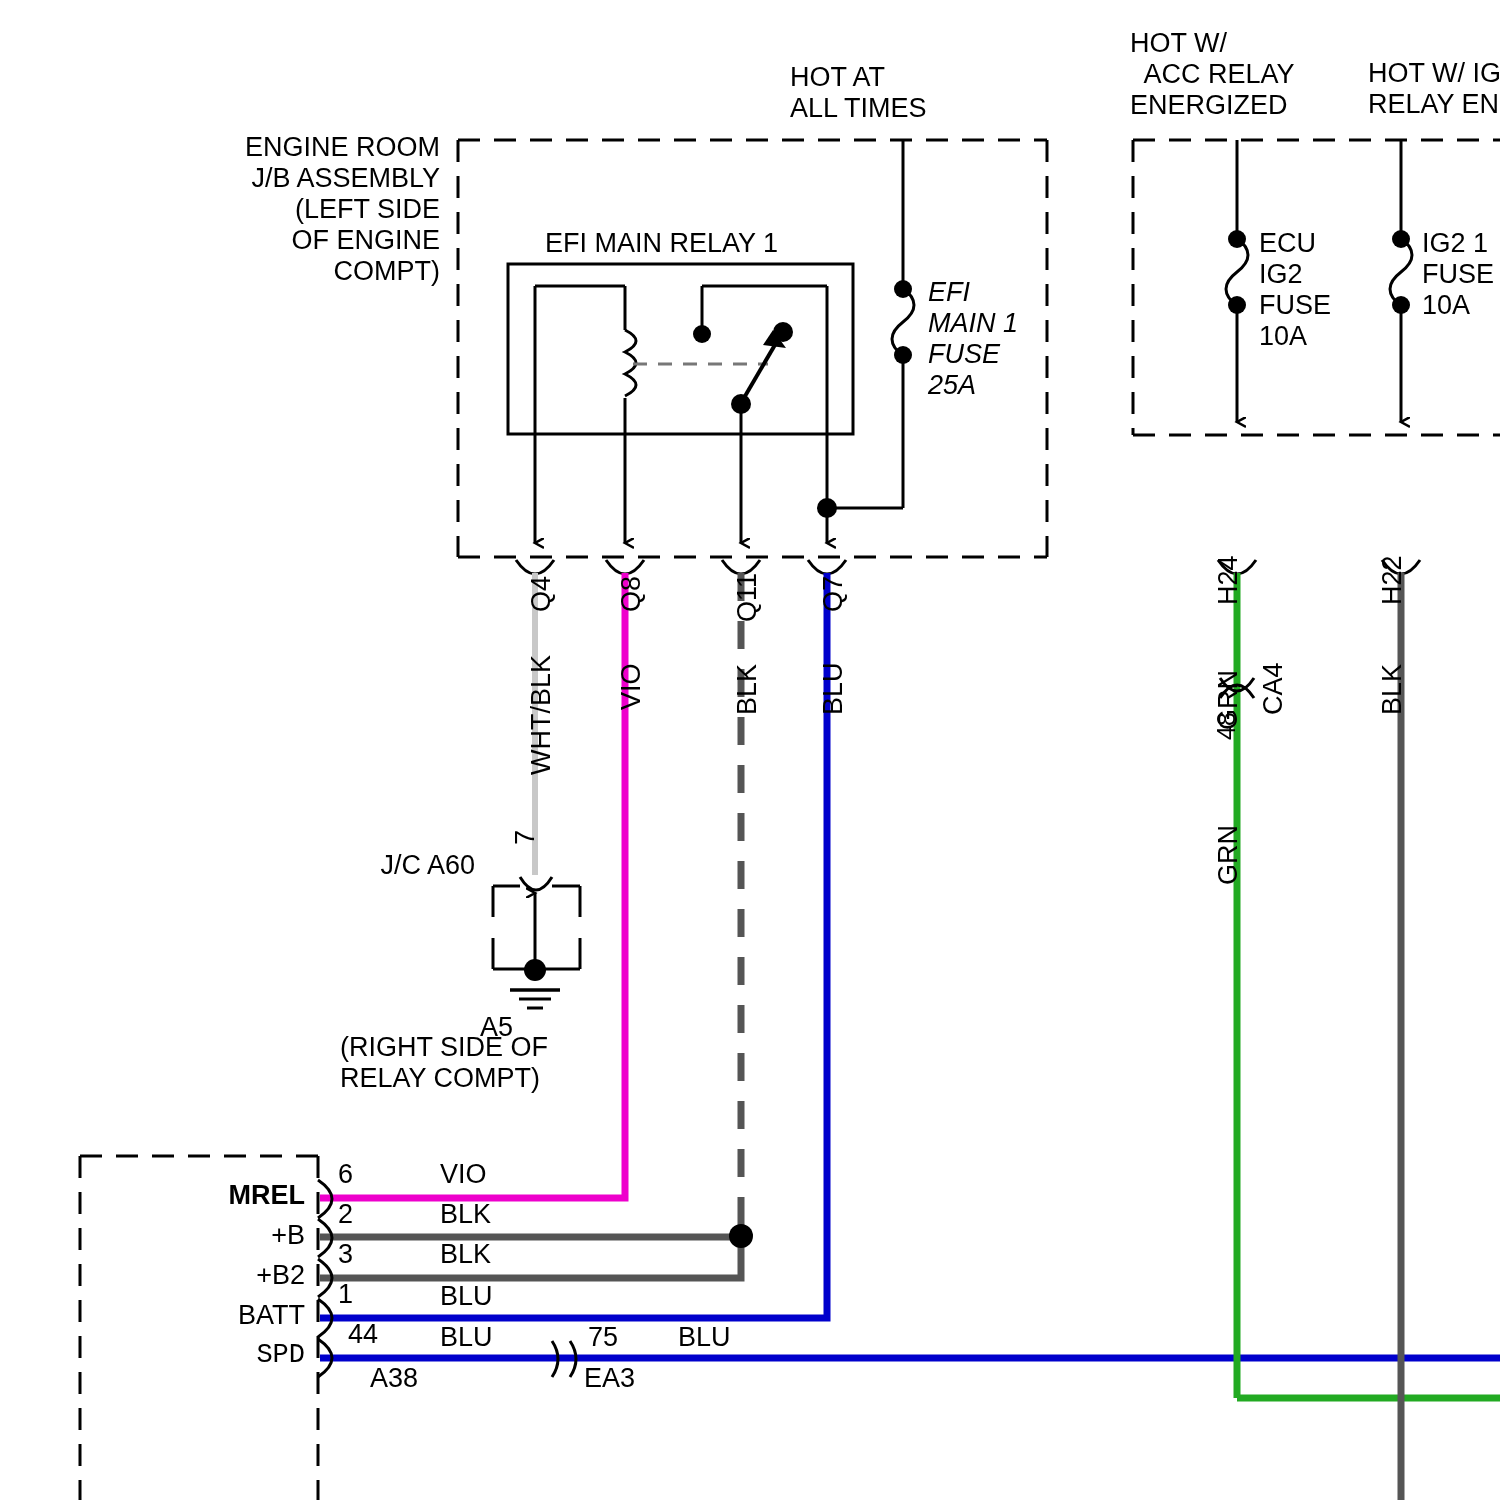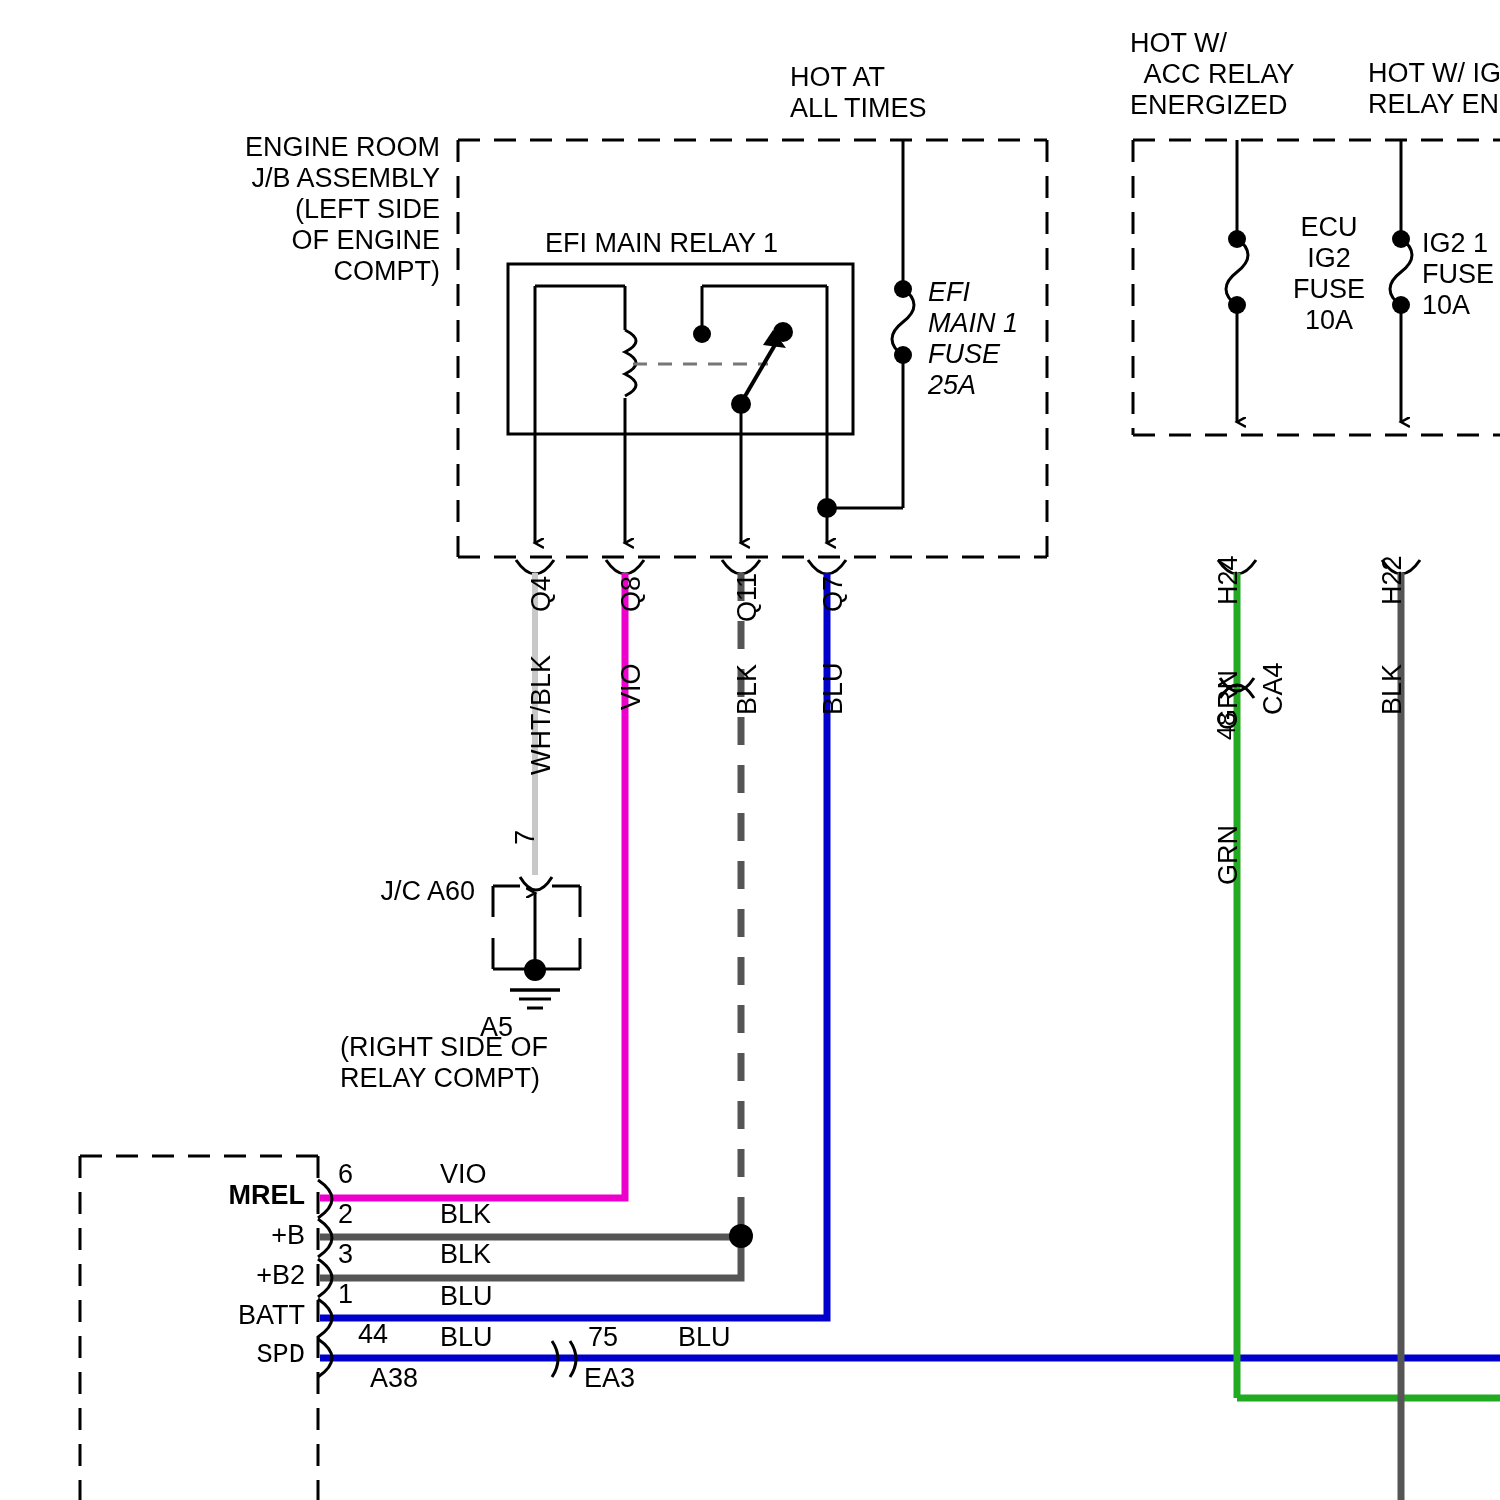--- a/index.html
+++ b/index.html
@@ -220,56 +220,56 @@
   <div class="lbl ctr" style="left:1368px; top:58px; width:220px;">HOT W/ IG
 RELAY ENE</div>
 
   <div class="lbl ctr" style="left:545px; top:228px; width:270px;">EFI MAIN RELAY 1</div>
 
   <div class="lbl" style="left:928px; top:277px; width:150px;font-style:italic;">EFI
 MAIN 1
 FUSE
 25A</div>
 
-  <div class="lbl" style="left:1259px; top:212px; width:140px;text-align:center;">ECU
+  <div class="lbl" style="left:1259px; top:228px; width:140px;">ECU
 IG2
 FUSE
 10A</div>
 
   <div class="lbl" style="left:1422px; top:228px; width:150px;">IG2 1
 FUSE
 10A</div>
 
   <div class="lbl vert" style="left:526px; top:612px;">Q4</div>
   <div class="lbl vert" style="left:616px; top:612px;">Q8</div>
   <div class="lbl vert" style="left:732px; top:622px;">Q11</div>
   <div class="lbl vert" style="left:818px; top:612px;">Q7</div>
 
   <div class="lbl vert" style="left:526px; top:775px;">WHT/BLK</div>
   <div class="lbl vert" style="left:616px; top:710px;">VIO</div>
   <div class="lbl vert" style="left:732px; top:715px;">BLK</div>
   <div class="lbl vert" style="left:818px; top:715px;">BLU</div>
 
   <div class="lbl vert" style="left:510px; top:845px;">7</div>
-  <div class="lbl rt" style="left:310px; top:876px; width:165px;text-align:right;">J/C A60</div>
+  <div class="lbl rt" style="left:310px; top:850px; width:165px;text-align:right;">J/C A60</div>
   <div class="lbl ctr" style="left:480px; top:1012px; width:110px;">A5</div>
   <div class="lbl ctr" style="left:340px; top:1032px; width:390px;">(RIGHT SIDE OF
 RELAY COMPT)</div>
 
   <div class="lbl rt" style="left:150px; top:1180px; width:155px;font-weight:bold;">MREL</div>
   <div class="lbl rt" style="left:150px; top:1220px; width:155px;">+B</div>
   <div class="lbl rt" style="left:150px; top:1260px; width:155px;">+B2</div>
   <div class="lbl rt" style="left:150px; top:1300px; width:155px;">BATT</div>
   <div class="lbl rt" style="left:150px; top:1340px; width:155px;font-family:Liberation Mono, monospace;">SPD</div>
 
   <div class="lbl" style="left:338px; top:1159px;">6</div>
   <div class="lbl" style="left:338px; top:1199px;">2</div>
   <div class="lbl" style="left:338px; top:1239px;">3</div>
   <div class="lbl" style="left:338px; top:1279px;">1</div>
-  <div class="lbl" style="left:358px; top:1319px;">44</div>
+  <div class="lbl" style="left:348px; top:1319px;">44</div>
 
   <div class="lbl" style="left:440px; top:1159px;">VIO</div>
   <div class="lbl" style="left:440px; top:1199px;">BLK</div>
   <div class="lbl" style="left:440px; top:1239px;">BLK</div>
   <div class="lbl" style="left:440px; top:1281px;">BLU</div>
   <div class="lbl" style="left:440px; top:1322px;">BLU</div>
 
   <div class="lbl" style="left:334px; top:1363px;margin-left:36px;">A38</div>
 
   <div class="lbl" style="left:588px; top:1322px;">75</div>

